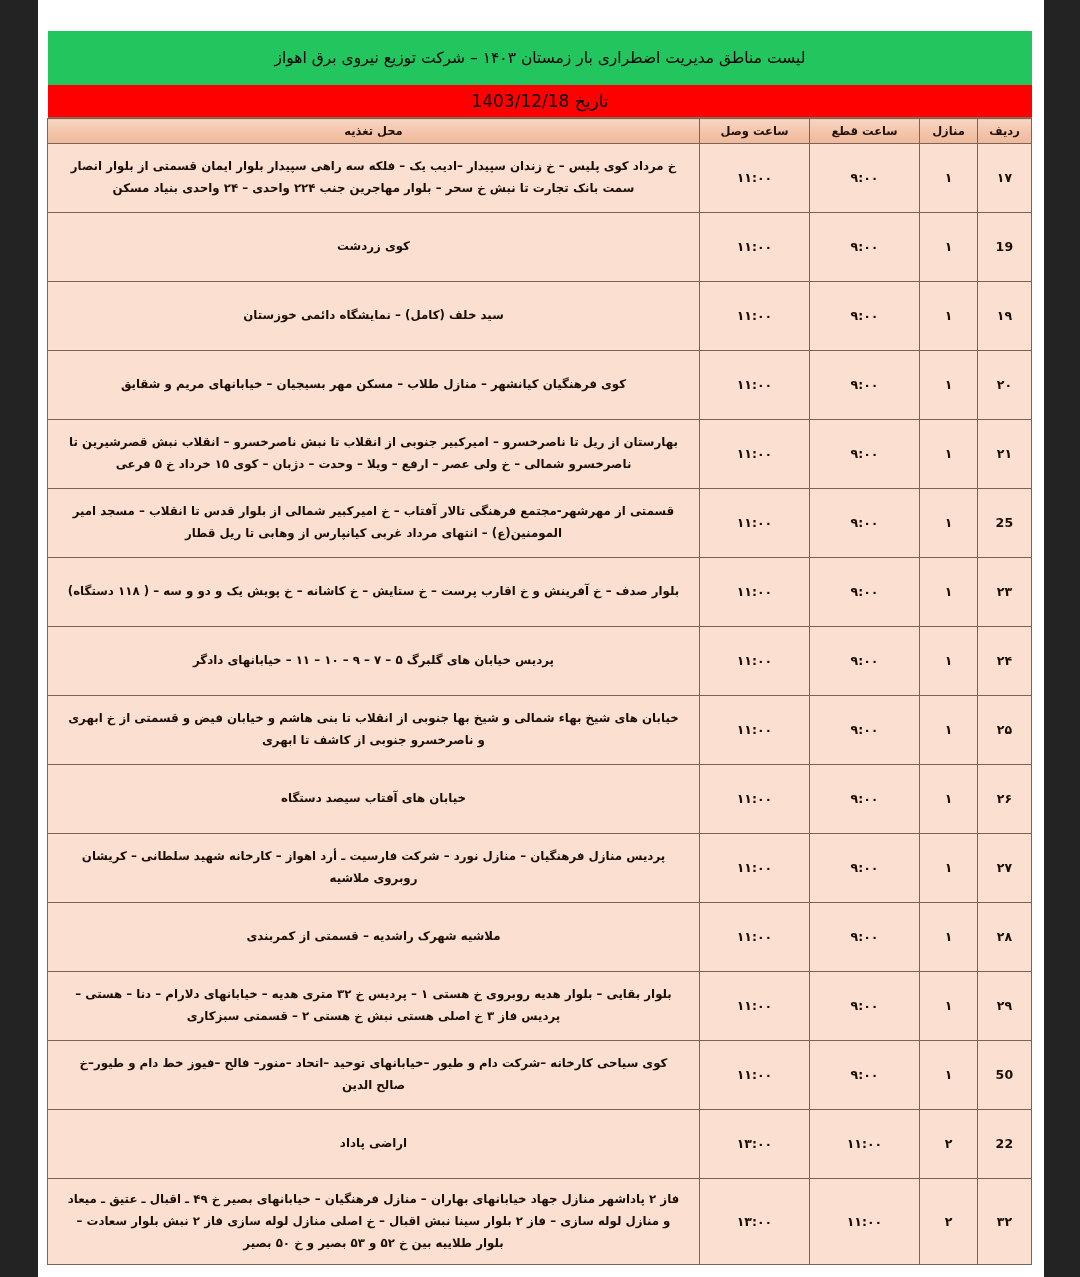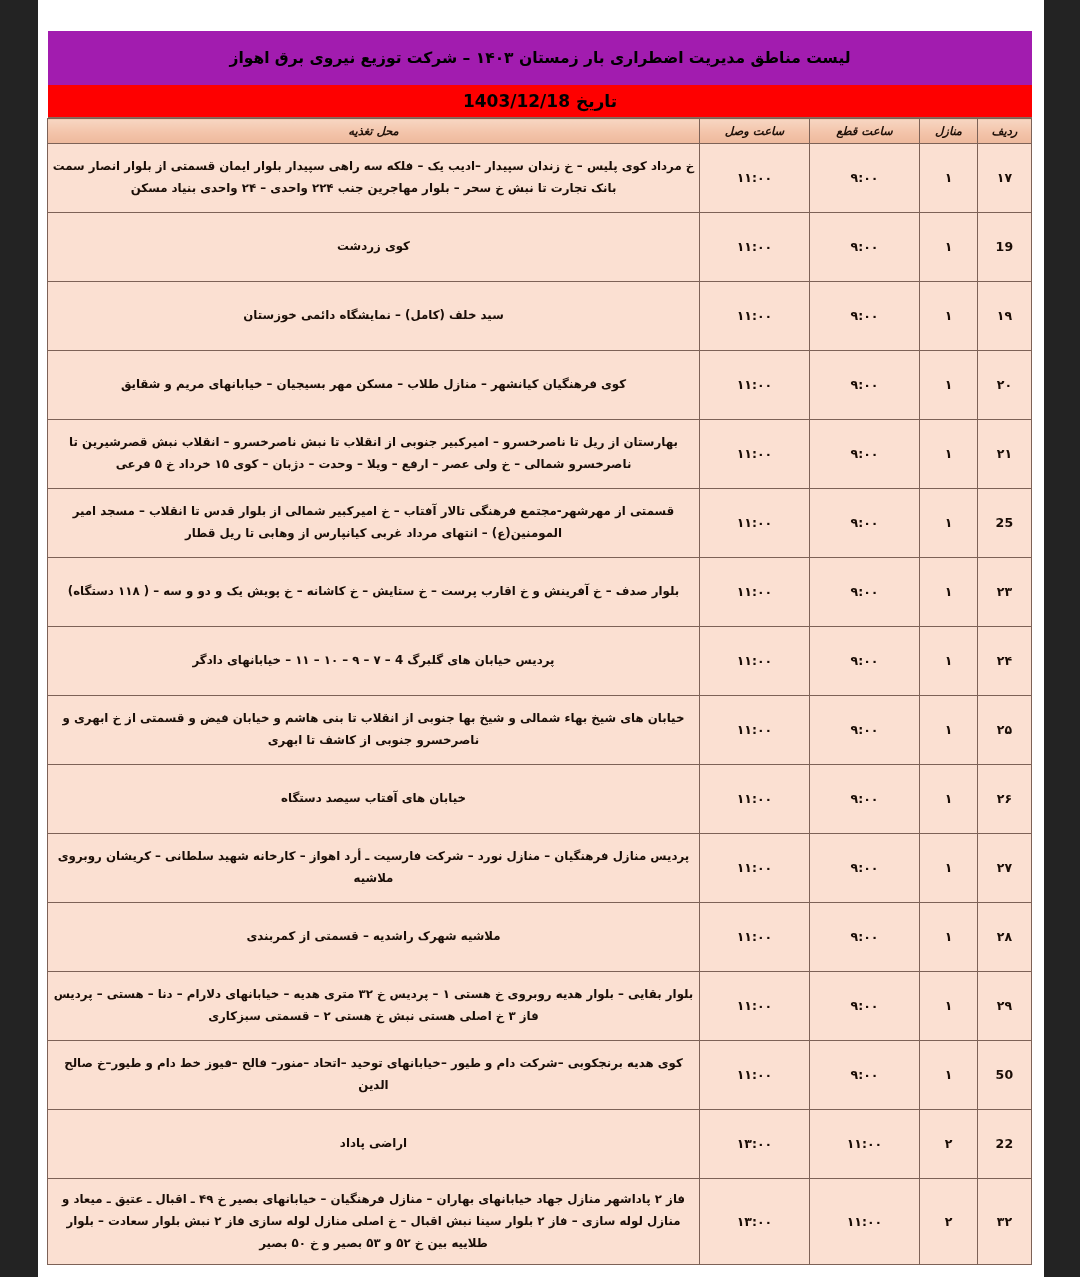--- a/index.html
+++ b/index.html
@@ -32,31 +32,31 @@
   .band {
     width: 984px;
     box-sizing: border-box;
     display: flex;
     align-items: center;
     justify-content: center;
     text-align: center;
   }
   .band-title {
     height: 54px;
-    background: #a21caf;
+    background: #22c55e;
     color: #000000;
-    font-weight: bold;
+    font-weight: normal;
     font-size: 15.5px;
     letter-spacing: 0.1px;
   }
   .band-date {
     height: 33px;
     background: #fe0000;
     color: #000000;
-    font-weight: bold;
+    font-weight: normal;
     font-size: 17px;
     border-bottom: 1px solid #8a6a5c;
   }
   .band-date .date-inner {
     direction: rtl;
     unicode-bidi: embed;
   }
   table.grid {
     width: 984px;
     border-collapse: collapse;
@@ -68,34 +68,33 @@
     box-sizing: border-box;
   }
   thead th {
     background: linear-gradient(to bottom, #f7d6c2 0%, #f3c4aa 55%, #eeb99c 100%);
     color: #201008;
     font-size: 11.5px;
     font-weight: bold;
     height: 25px;
     padding: 2px 4px;
     border-bottom: 2px solid #7d6257;
-    font-style: italic;
   }
   tbody td {
     background: #fbe0d2;
     color: #1a0d06;
     font-size: 11.8px;
     font-weight: bold;
     text-align: center;
     vertical-align: middle;
     padding: 8px 6px;
     line-height: 1.85;
   }
   tbody td.loc {
-    padding: 10px 0;
+    padding: 10px 18px;
   }
   tbody tr {
     height: 69px;
   }
   .col-radif  { width: 54px; }
   .col-blok   { width: 58px; }
   .col-ghat   { width: 110px; }
   .col-vasl   { width: 110px; }
   .col-mahal  { width: 652px; }
   tbody td.num, tbody td.time {
@@ -180,21 +179,21 @@
             <td class="num">۱</td>
             <td class="time">۹:۰۰</td>
             <td class="time">۱۱:۰۰</td>
             <td class="loc">بلوار صدف – خ آفرینش و خ اقارب پرست – خ ستایش – خ کاشانه – خ پویش یک و دو و سه –  ( ۱۱۸ دستگاه)</td>
           </tr>
           <tr>
             <td class="num">۲۴</td>
             <td class="num">۱</td>
             <td class="time">۹:۰۰</td>
             <td class="time">۱۱:۰۰</td>
-            <td class="loc">پردیس خیابان های گلبرگ 4 – ۷ – ۹ – ۱۰ – ۱۱ – خیابانهای دادگر</td>
+            <td class="loc">پردیس خیابان های گلبرگ ۵ – ۷ – ۹ – ۱۰ – ۱۱ – خیابانهای دادگر</td>
           </tr>
           <tr>
             <td class="num">۲۵</td>
             <td class="num">۱</td>
             <td class="time">۹:۰۰</td>
             <td class="time">۱۱:۰۰</td>
             <td class="loc">خیابان های شیخ بهاء شمالی و شیخ بها جنوبی از انقلاب تا بنی هاشم و خیابان فیض و قسمتی از خ ابهری و ناصرخسرو جنوبی از کاشف تا ابهری</td>
           </tr>
           <tr>
             <td class="num">۲۶</td>
@@ -222,21 +221,21 @@
             <td class="num">۱</td>
             <td class="time">۹:۰۰</td>
             <td class="time">۱۱:۰۰</td>
             <td class="loc">بلوار بقایی – بلوار هدیه روبروی خ هستی ۱ – پردیس خ ۳۲ متری هدیه – خیابانهای دلارام – دنا – هستی – پردیس فاز ۳ خ اصلی هستی نبش خ هستی ۲ – قسمتی سبزکاری</td>
           </tr>
           <tr>
             <td class="num">50</td>
             <td class="num">۱</td>
             <td class="time">۹:۰۰</td>
             <td class="time">۱۱:۰۰</td>
-            <td class="loc">کوی هدیه برنجکوبی –شرکت دام و طیور –خیابانهای توحید –اتحاد –منور– فالح –فیوز خط دام و طیور–خ صالح الدین</td>
+            <td class="loc">کوی سیاحی کارخانه –شرکت دام و طیور –خیابانهای توحید –اتحاد –منور– فالح –فیوز خط دام و طیور–خ صالح الدین</td>
           </tr>
           <tr>
             <td class="num">22</td>
             <td class="num">۲</td>
             <td class="time">۱۱:۰۰</td>
             <td class="time">۱۳:۰۰</td>
             <td class="loc">اراضی پاداد</td>
           </tr>
           <tr>
             <td class="num">۳۲</td>

